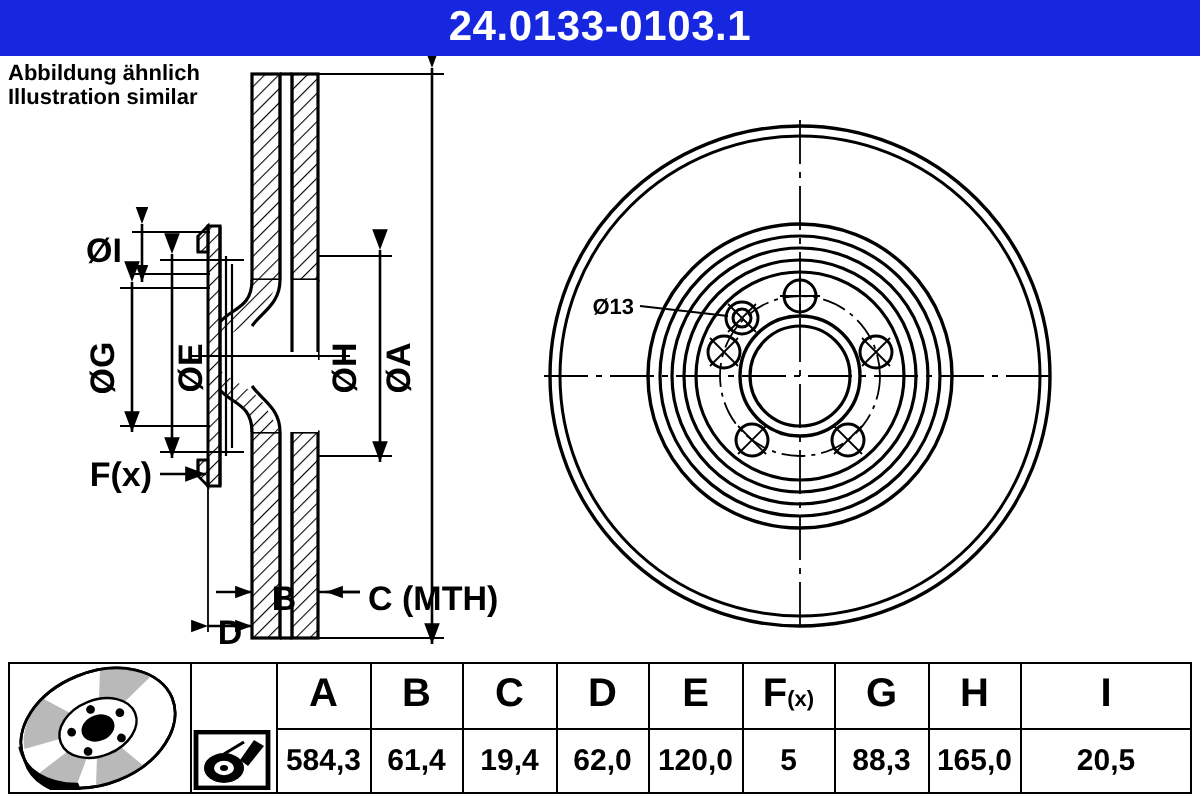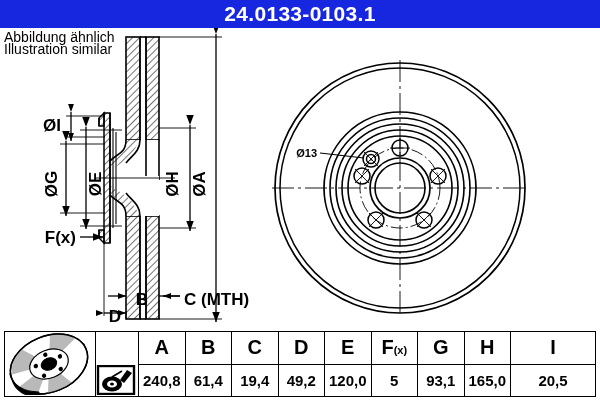--- a/index.html
+++ b/index.html
@@ -6,21 +6,21 @@
   body{width:600px;height:400px;overflow:hidden;
        font-family:"Liberation Sans",sans-serif;color:#000;}
   #page{position:relative;width:600px;height:324px;}
 
   
   .header{position:absolute;left:0;top:0;width:600px;height:28px;
           background:#1727e0;display:flex;align-items:center;justify-content:center;gap:26px;}
   .header span{color:#fff;font-size:21px;font-weight:bold;letter-spacing:.3px;}
 
   
-  .note{position:absolute;left:4px;top:32px;font-size:14px;font-weight:normal;line-height:11.5px;}
+  .note{position:absolute;left:4px;top:32px;font-size:11px;font-weight:bold;line-height:11.5px;}
 
   
   .draw{position:absolute;left:0;top:28px;width:600px;height:300px;}
   .draw svg{display:block;}
 
   
   .tablewrap{position:absolute;left:4px;top:331px;width:592px;height:66px;}
   table.spec{border-collapse:collapse;width:592px;height:66px;table-layout:fixed;}
   table.spec td{border:1.6px solid #000;text-align:center;vertical-align:middle;
                 font-weight:bold;padding:0;}
@@ -284,27 +284,27 @@
         <td class="pic" style="border-top:none">
           <svg class="thumb" width="40" height="30" viewBox="0 0 40 30" xmlns="http://www.w3.org/2000/svg">
             <rect x="2" y="1" width="36" height="28" fill="#fff" stroke="#000" stroke-width="2.4"></rect>
             <ellipse cx="16" cy="19" rx="10" ry="7.5" fill="#000"></ellipse>
             <ellipse cx="16" cy="19" rx="5" ry="3.6" fill="#fff"></ellipse>
             <ellipse cx="16" cy="19" rx="2" ry="1.5" fill="#000"></ellipse>
             <path d="M24,15 L31,5 L36,8 L28,18 Z" fill="#000"></path>
             <path d="M16,12 L26,6" stroke="#000" stroke-width="1.6" fill="none"></path>
           </svg>
         </td>
-        <td class="val">240,8</td>
+        <td class="val">584,3</td>
         <td class="val">61,4</td>
         <td class="val">19,4</td>
-        <td class="val">49,2</td>
+        <td class="val">62,0</td>
         <td class="val">120,0</td>
         <td class="val">5</td>
-        <td class="val">93,1</td>
+        <td class="val">88,3</td>
         <td class="val">165,0</td>
         <td class="val">20,5</td>
       </tr>
     </tbody>
       </table>
   </div>
 
 </div>
 
 </body></html>

